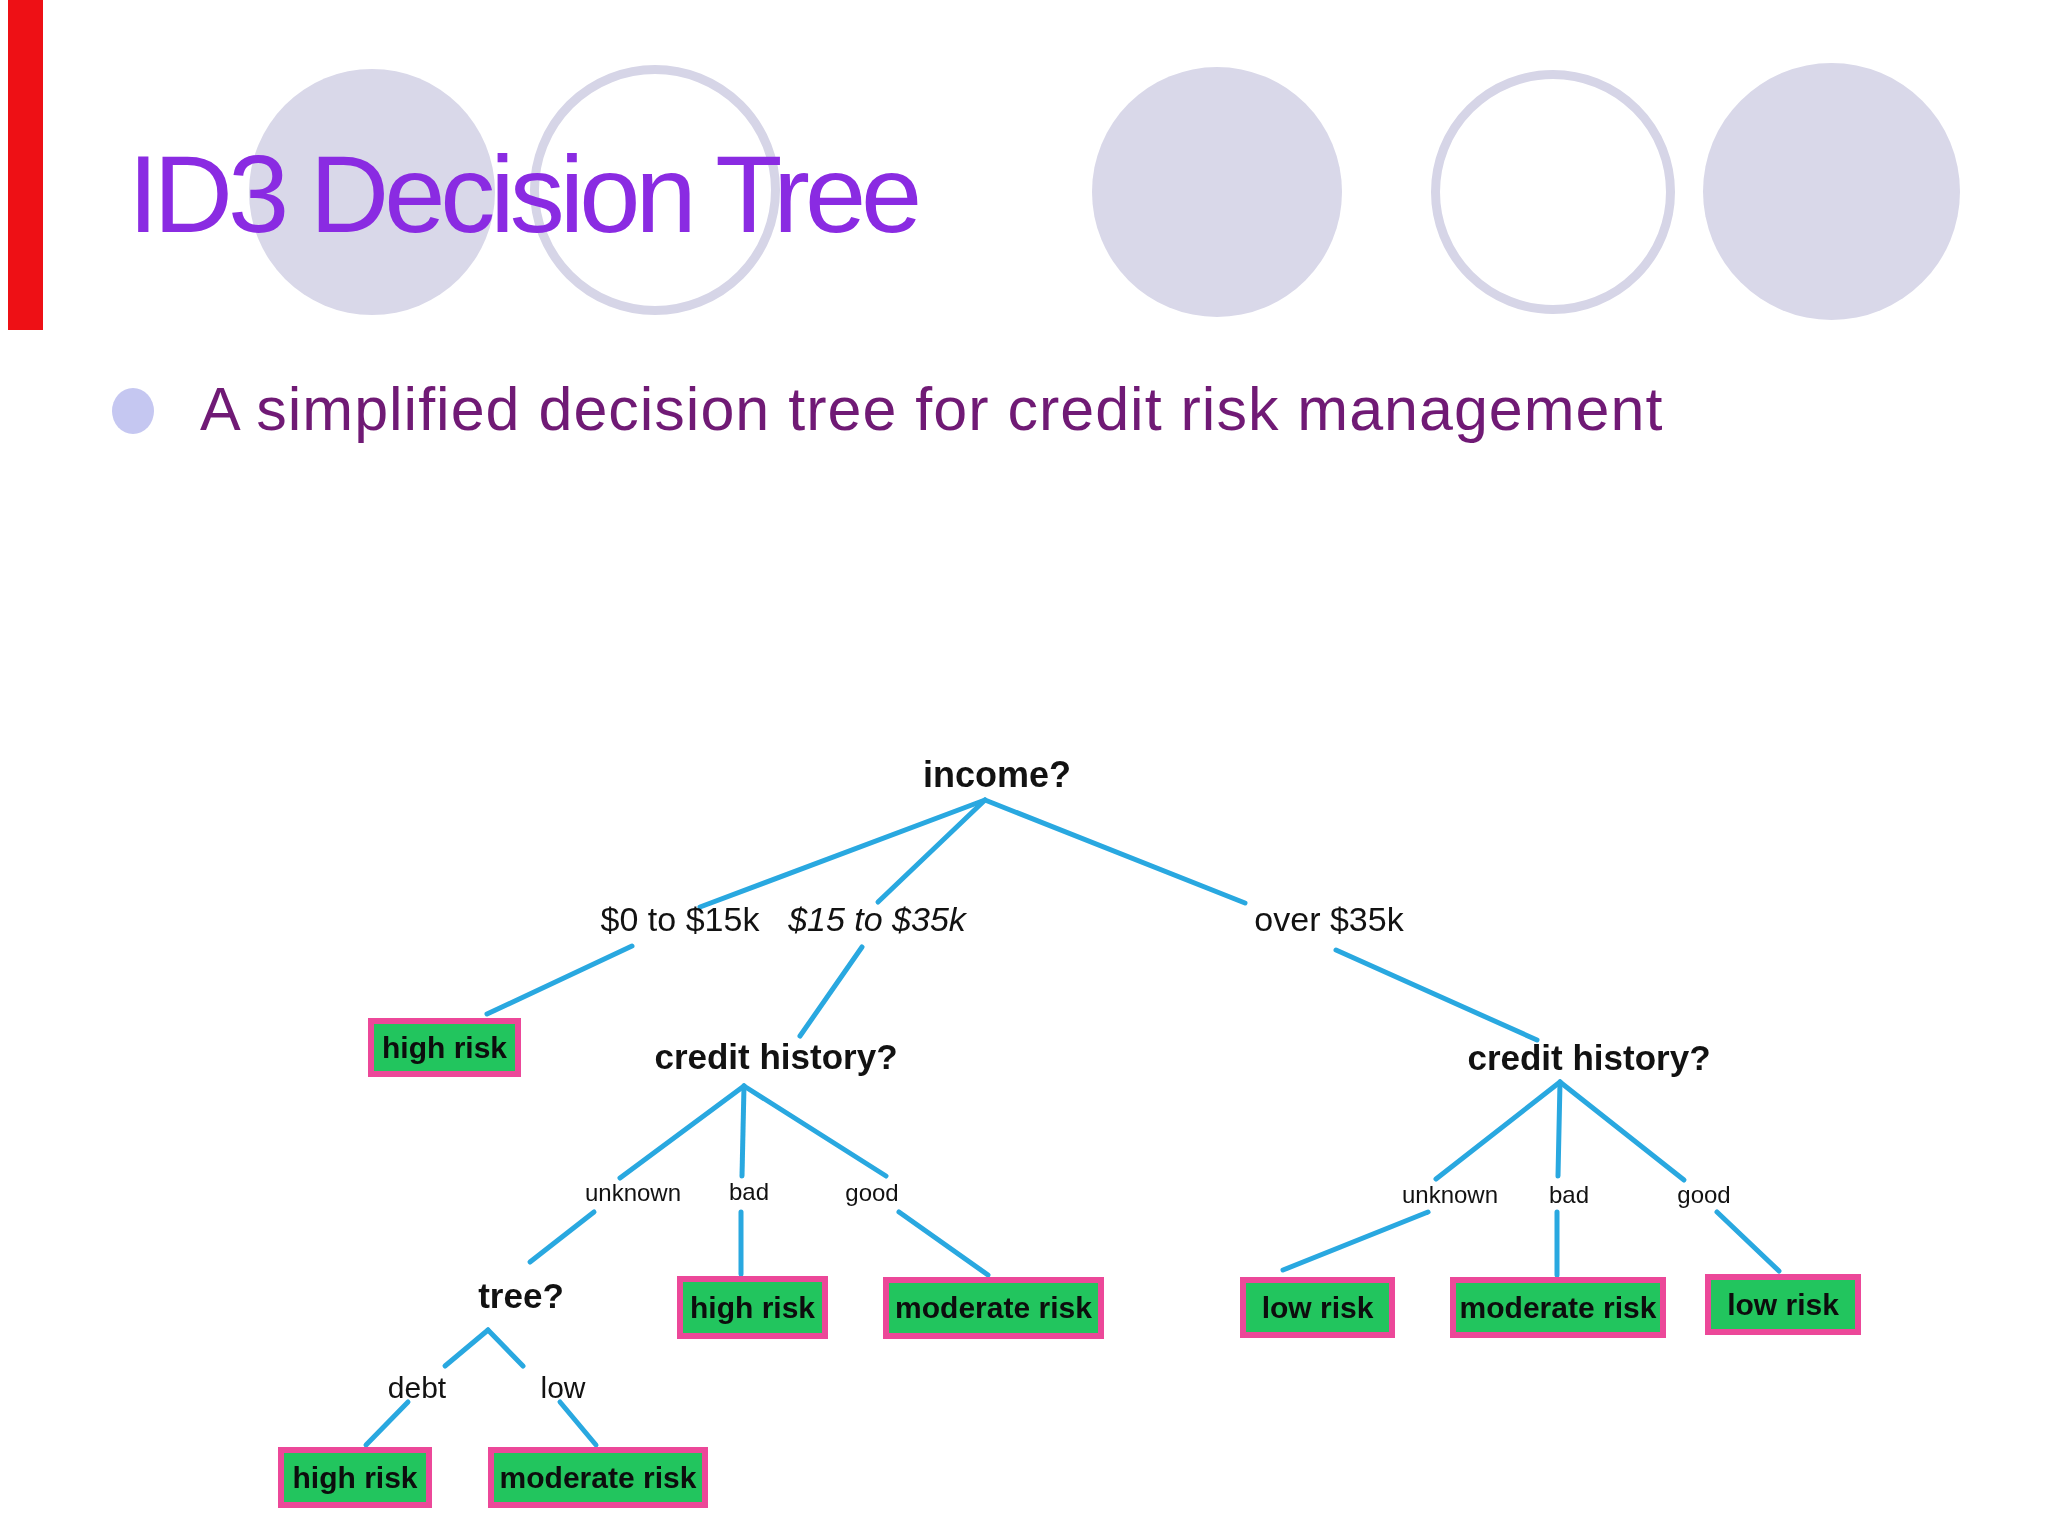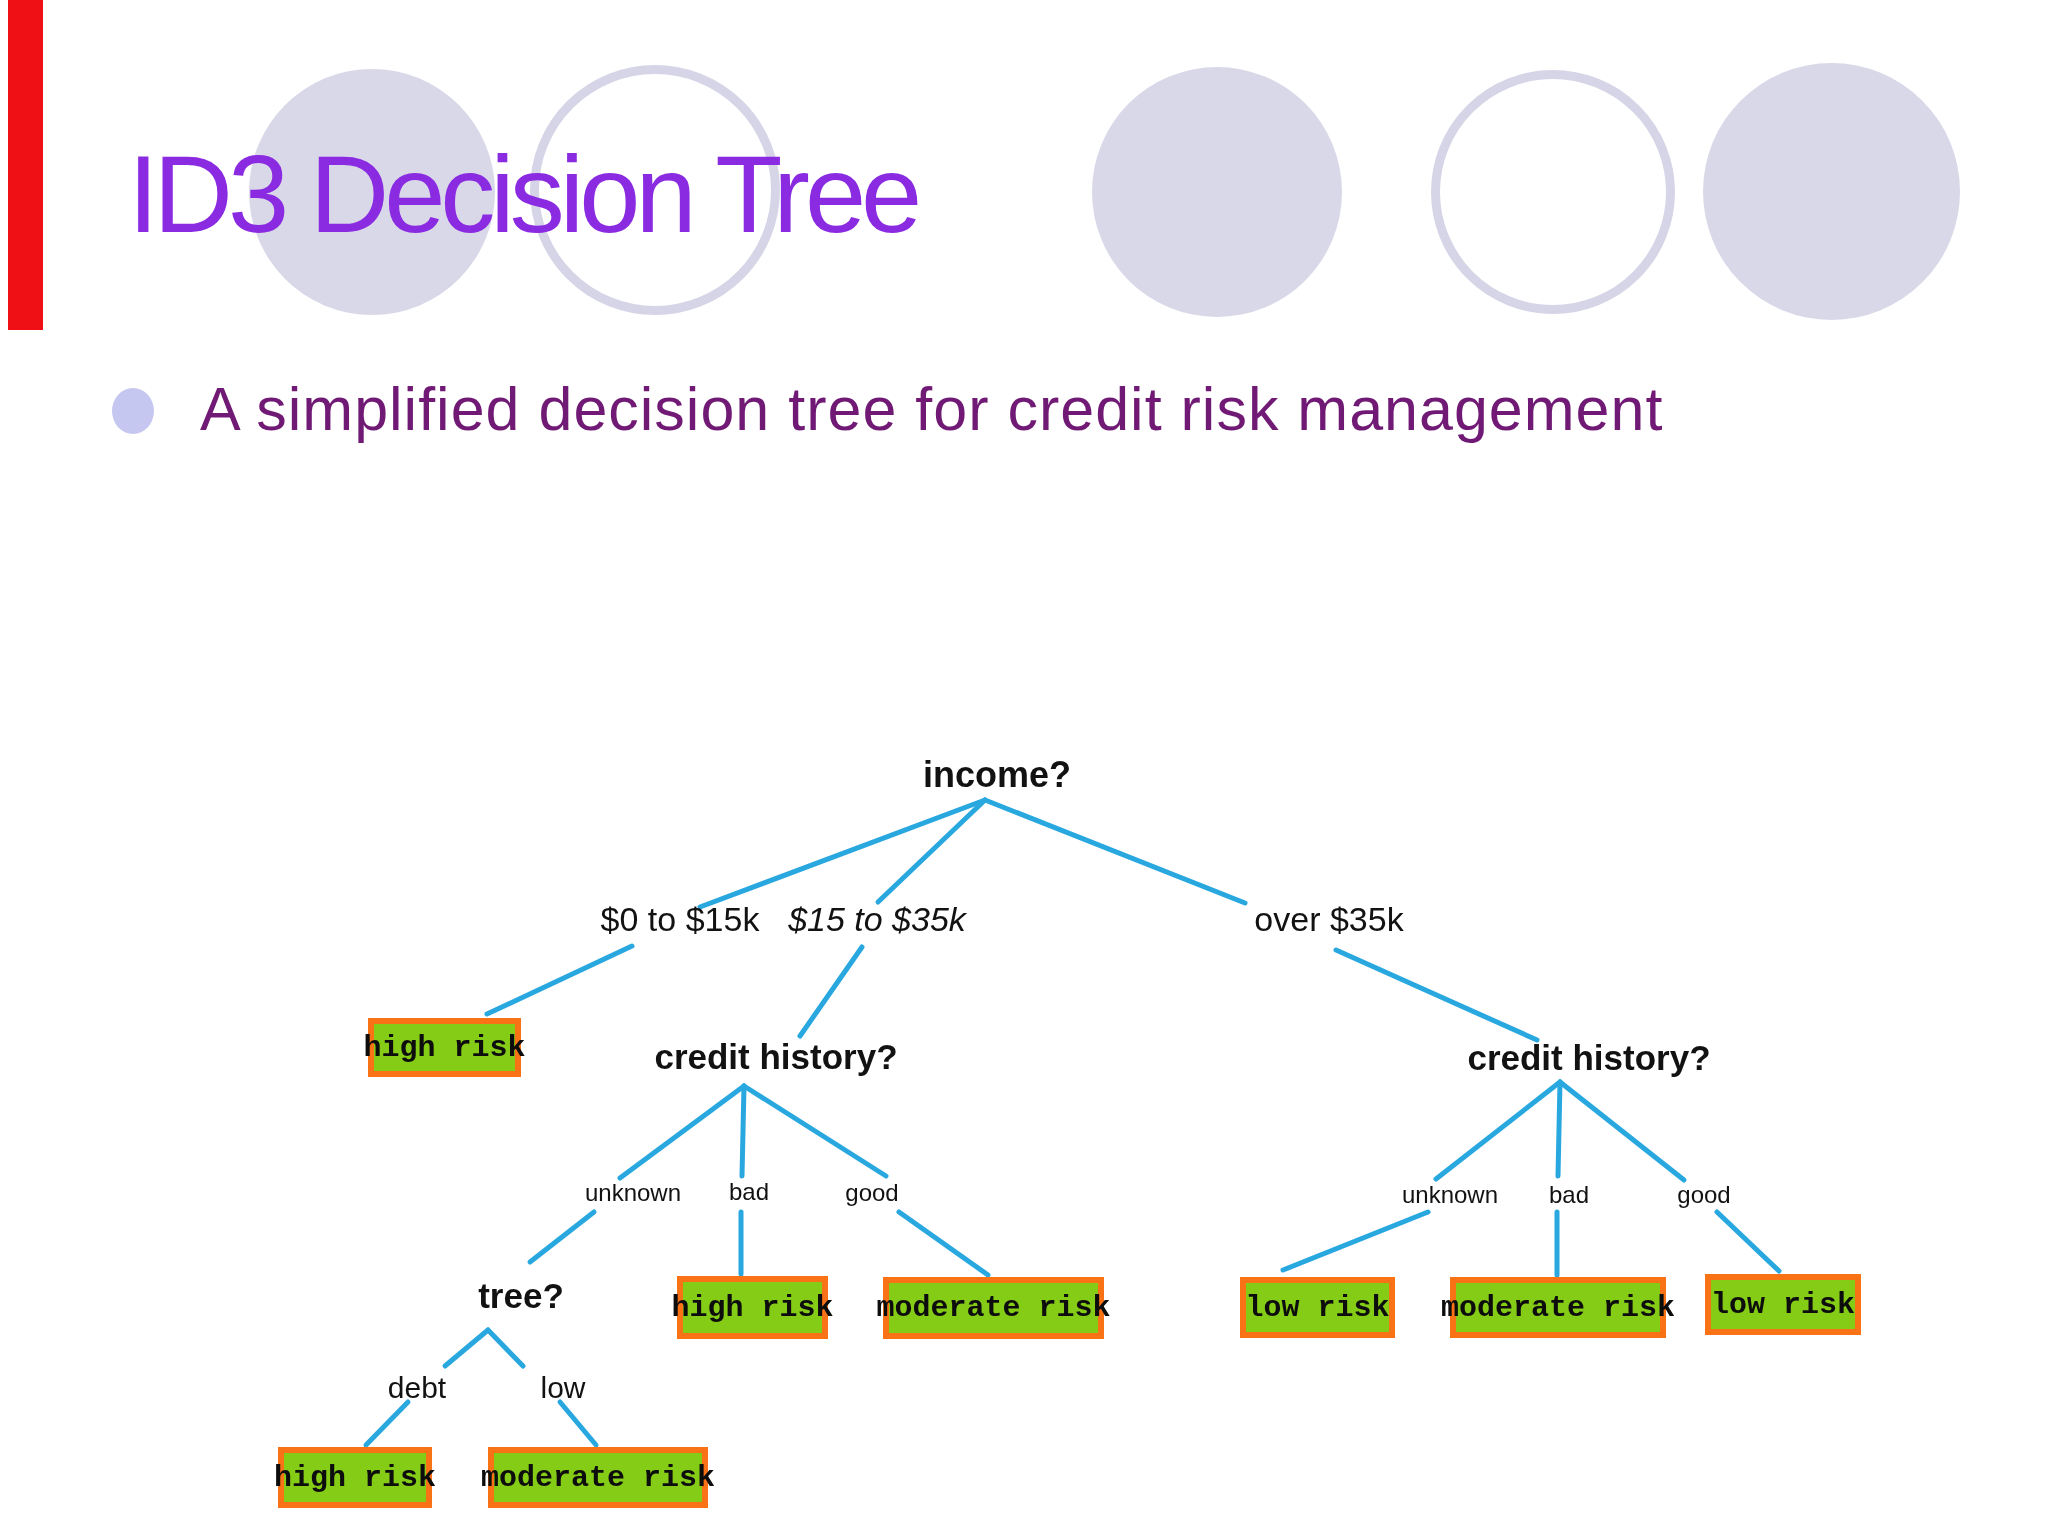--- a/index.html
+++ b/index.html
@@ -21,23 +21,23 @@
     color:#701a75;white-space:nowrap;font-weight:400;margin-left:12px;
   }
   .edges{position:absolute;left:0;top:0;}
   .tlabel{
     position:absolute;color:#121212;text-align:center;white-space:nowrap;
     display:flex;align-items:center;justify-content:center;
   }
   .qlabel{font-weight:bold;font-size:35px;}
   .elabel{font-weight:400;font-size:24px;}
   .leafbox{
-    position:absolute;background:#84cc16;border:6px solid #f97316;box-sizing:border-box;
+    position:absolute;background:#22c55e;border:6px solid #ec4899;box-sizing:border-box;
     display:flex;align-items:center;justify-content:center;
-    font-weight:bold;font-size:30px;color:#0d0d0d;white-space:nowrap;font-family:Liberation Mono, monospace;
+    font-weight:bold;font-size:30px;color:#0d0d0d;white-space:nowrap;
   }
 </style>
 </head>
 <body>
 
 <div class="slide">
 
   <div class="redbar"></div>
   <div class="circle filled" style="left:249px;top:69px;width:246px;height:246px;"></div>
   <div class="circle outlined" style="left:530px;top:65px;width:250px;height:250px;"></div>

